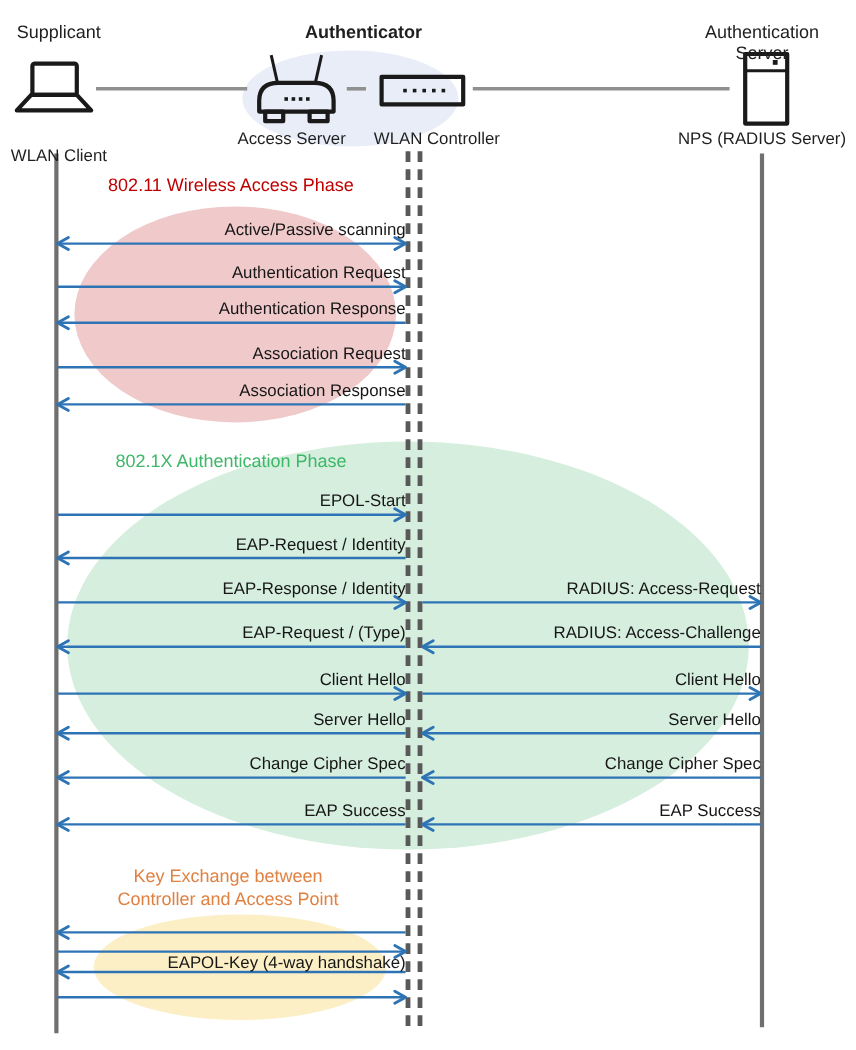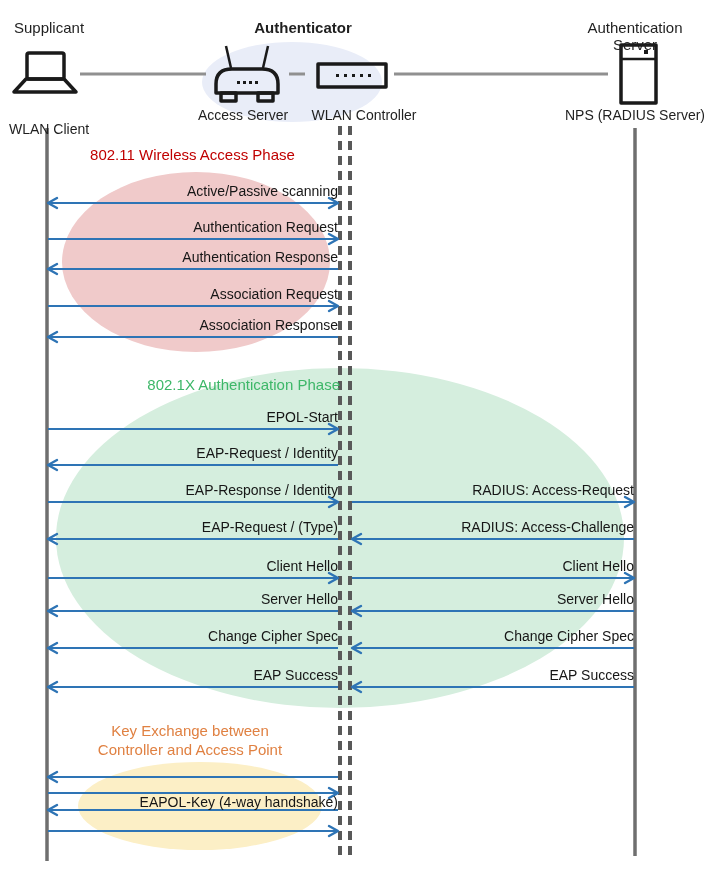--- a/index.html
+++ b/index.html
@@ -6,21 +6,21 @@
   .stage{
     position:relative;width:713px;height:875px;background:#fff;overflow:hidden;
     font-family:"Liberation Sans", sans-serif;color:#1f1f1f;
   }
   .stage svg{position:absolute;left:0;top:0;}
   .lbl{position:absolute;font-size:15px;color:#1f1f1f;white-space:nowrap;}
   .lbl.center{text-align:center;white-space:normal;}
   .node-lbl{font-size:14px;}
   .t{position:absolute;font-size:15px;text-align:center;white-space:nowrap;}
   .t.p1{left:45px;top:146px;width:295px;color:var(--c-phase1-title);}
-  .t.p2{left:45px;top:376px;width:295px;color:var(--c-phase2-title);text-align:right;}
+  .t.p2{left:45px;top:376px;width:295px;color:var(--c-phase2-title);}
   .t.p3{left:70px;top:722px;width:240px;color:var(--c-phase3-title);}
   .t.p3.l2{top:741px;}
   .msg{position:absolute;font-size:14px;line-height:17px;text-align:right;color:#161616;white-space:nowrap;}
   .msg.segL{left:48px;width:290px;}
   .msg.segR{left:352px;width:282px;}
   
   .e-auth{fill:var(--c-authenticator-fill);}
   .e-p1{fill:var(--c-phase1-fill);}
   .e-p2{fill:var(--c-phase2-fill);}
   .e-p3{fill:var(--c-phase3-fill);}

